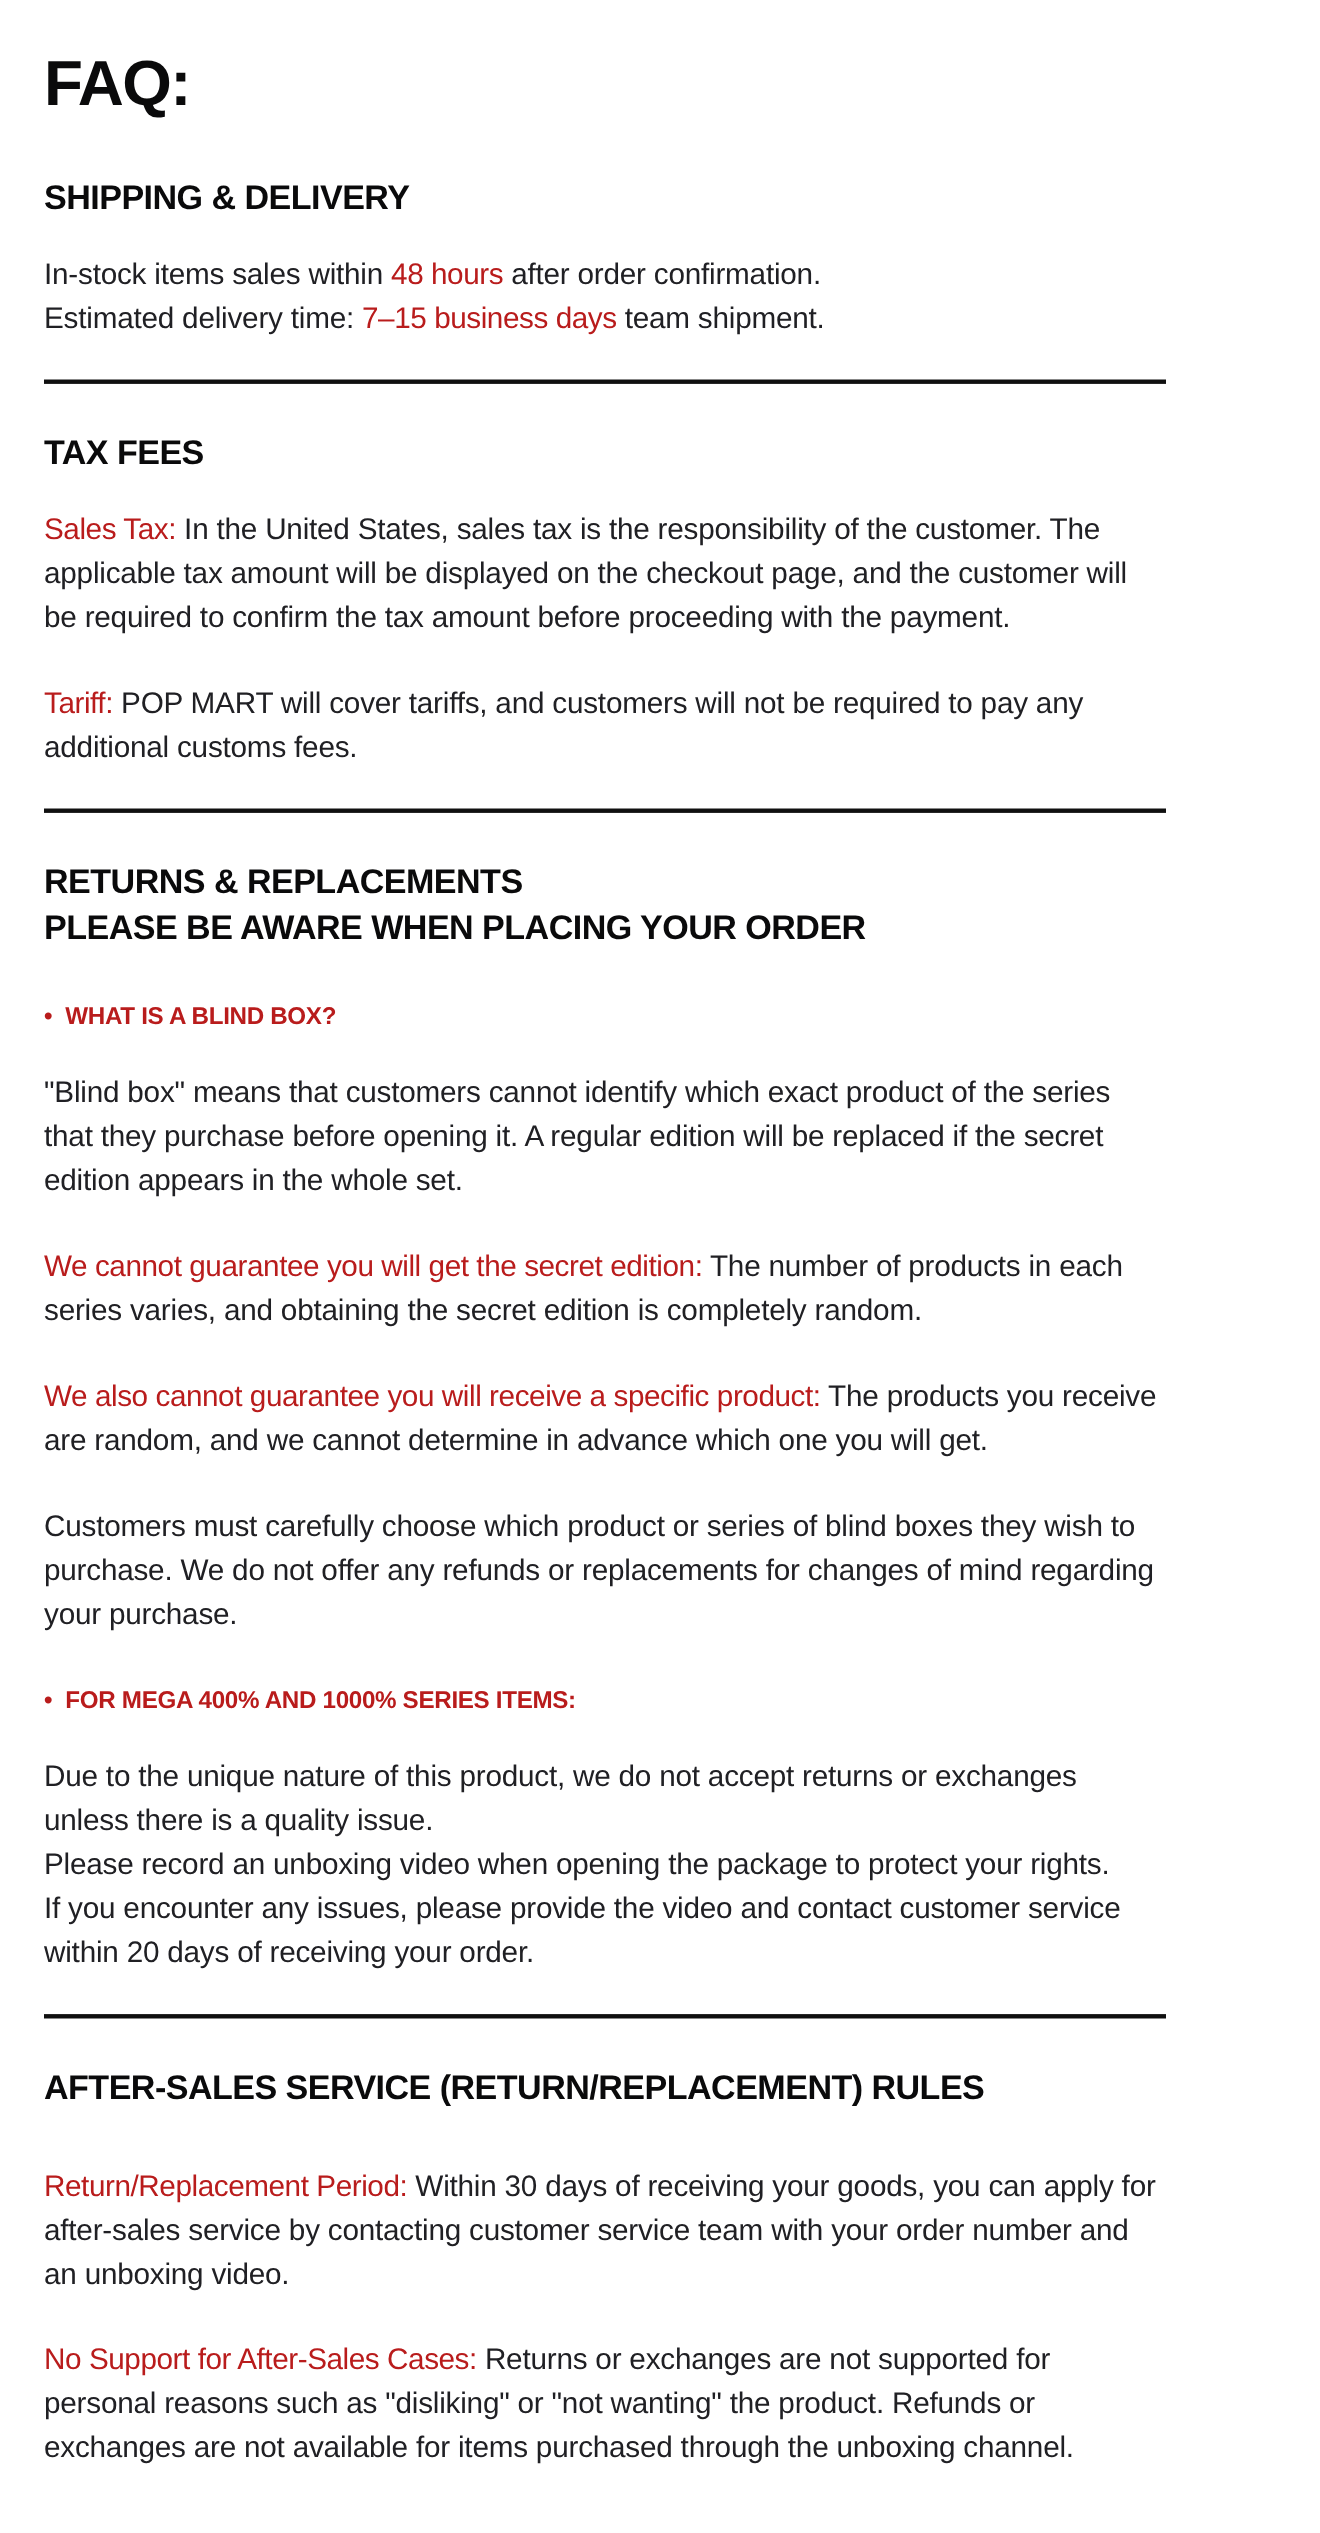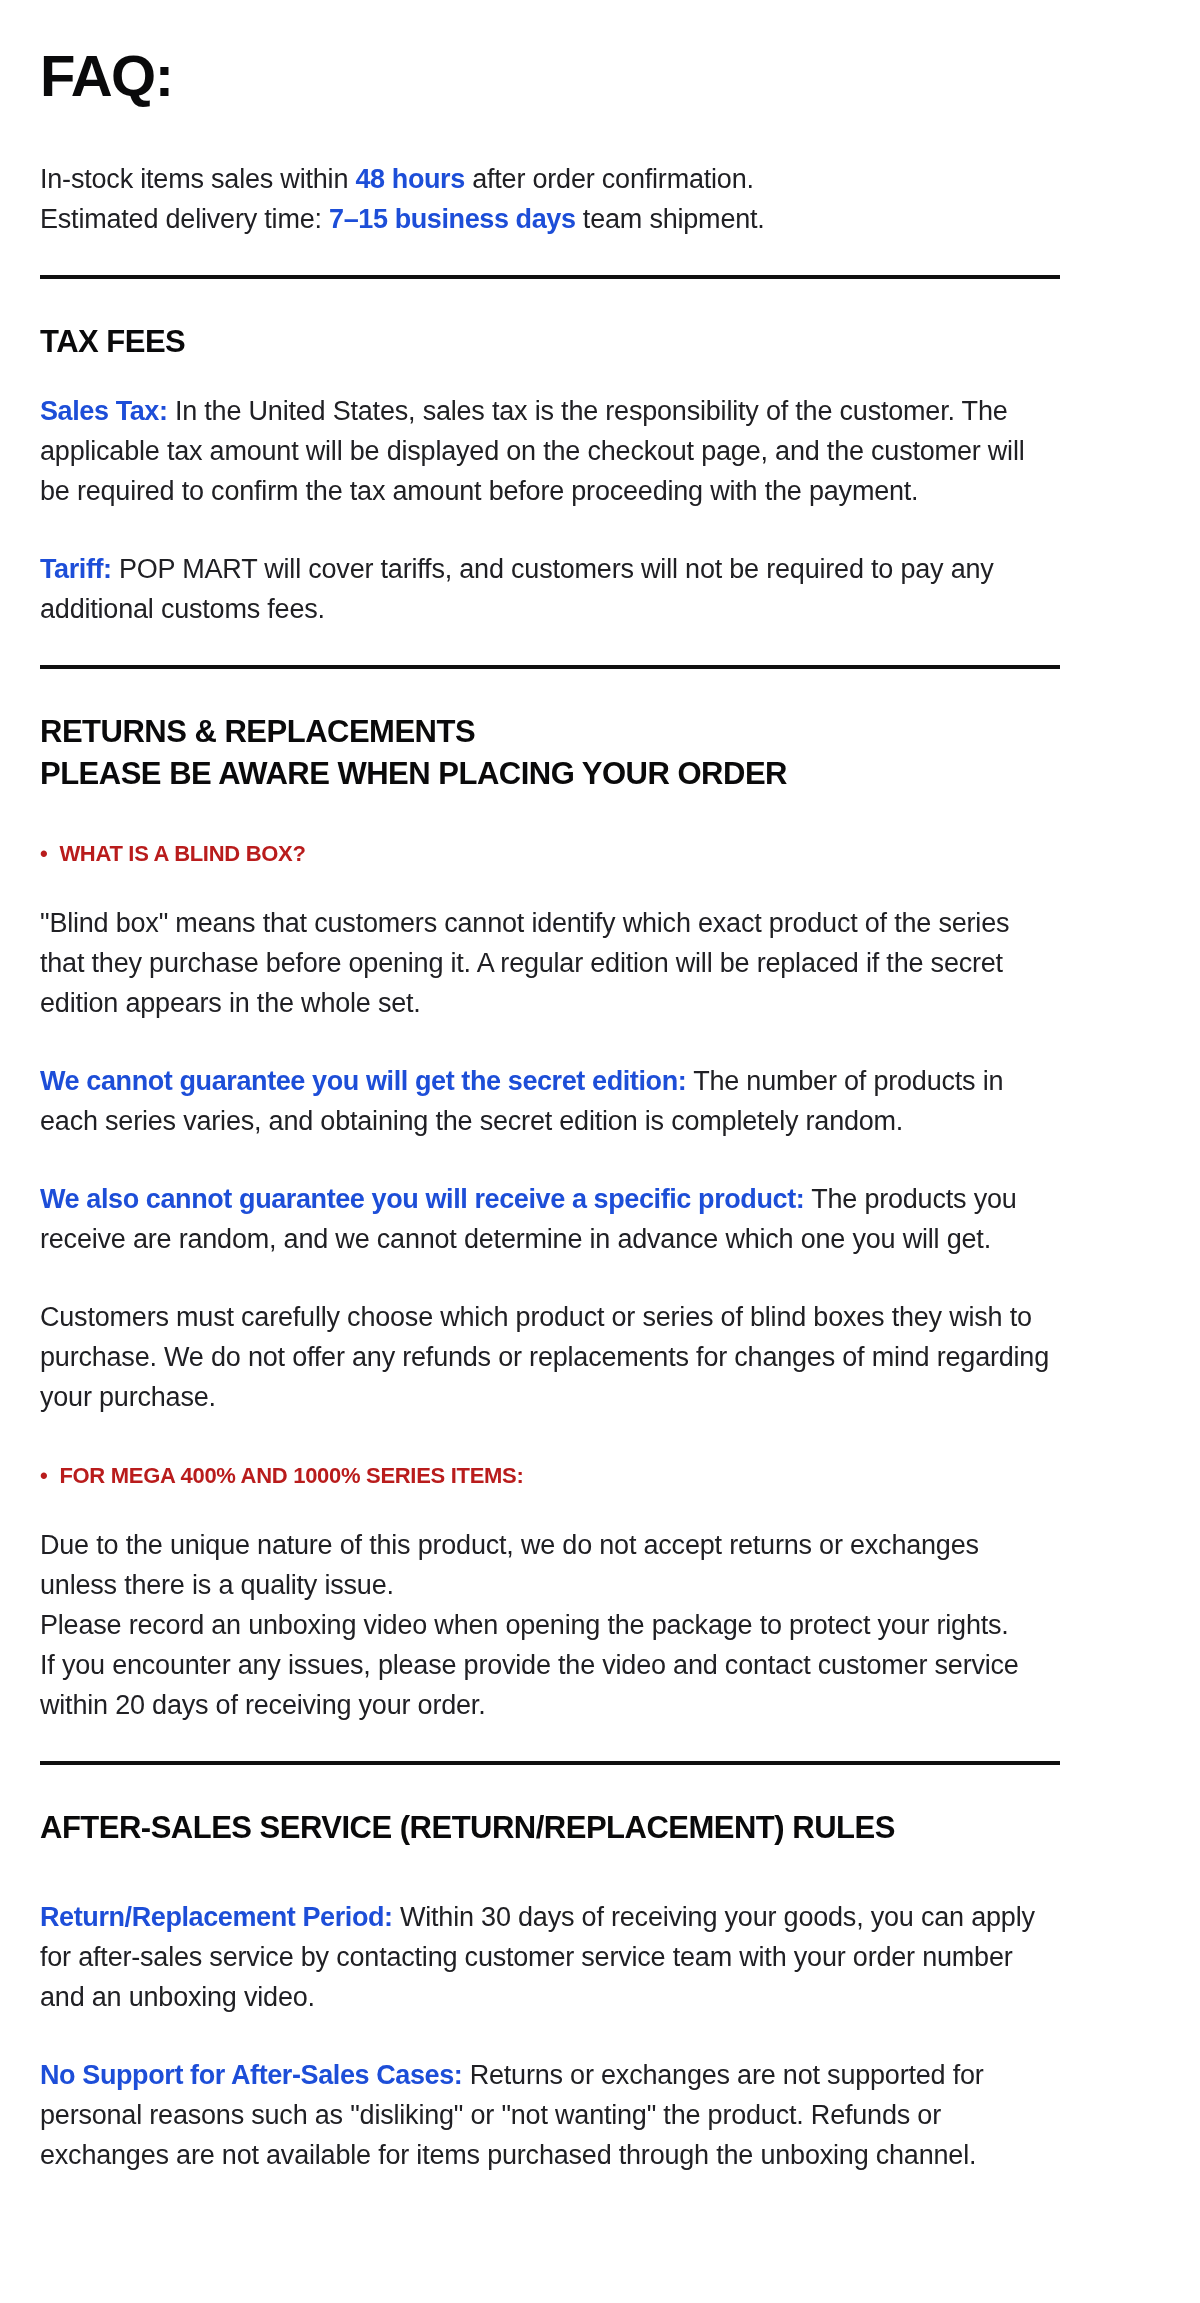--- a/index.html
+++ b/index.html
@@ -47,40 +47,41 @@
     line-height: 40px;
     letter-spacing: -0.2px;
     max-width: 1125px;
     margin: 38px 0 0 0;
     color: #202024;
   }
   .para.first { margin-top: 28px; }
   .para.after-h3 { margin-top: 32px; }
   .pline { display: block; }
   .b {
-    font-weight: 700;
+    font-weight: 400;
     letter-spacing: -0.4px;
-    color: #1d4ed8;
+    color: #b91c1c;
   }
   .rule {
     height: 4px;
     background: #101010;
     margin: 36px 0 42px 0;
     max-width: 1125px;
   }
   section { display: block; }
 </style>
 </head>
 <body>
 
 <div class="page">
 
   <h1 class="faq-title">FAQ:</h1>
 
   <section>
+    <h2 class="h2">SHIPPING &amp; DELIVERY</h2>
     <div class="para first">
       <span class="pline"><span>In-stock items sales within </span><span class="b">48 hours</span><span> after order confirmation.</span></span>
       <span class="pline"><span>Estimated delivery time: </span><span class="b">7–15 business days</span><span> team shipment.</span></span>
     </div>
   </section>
 
   <div class="rule"></div>
 
   <section>
     <h2 class="h2">TAX FEES</h2>

